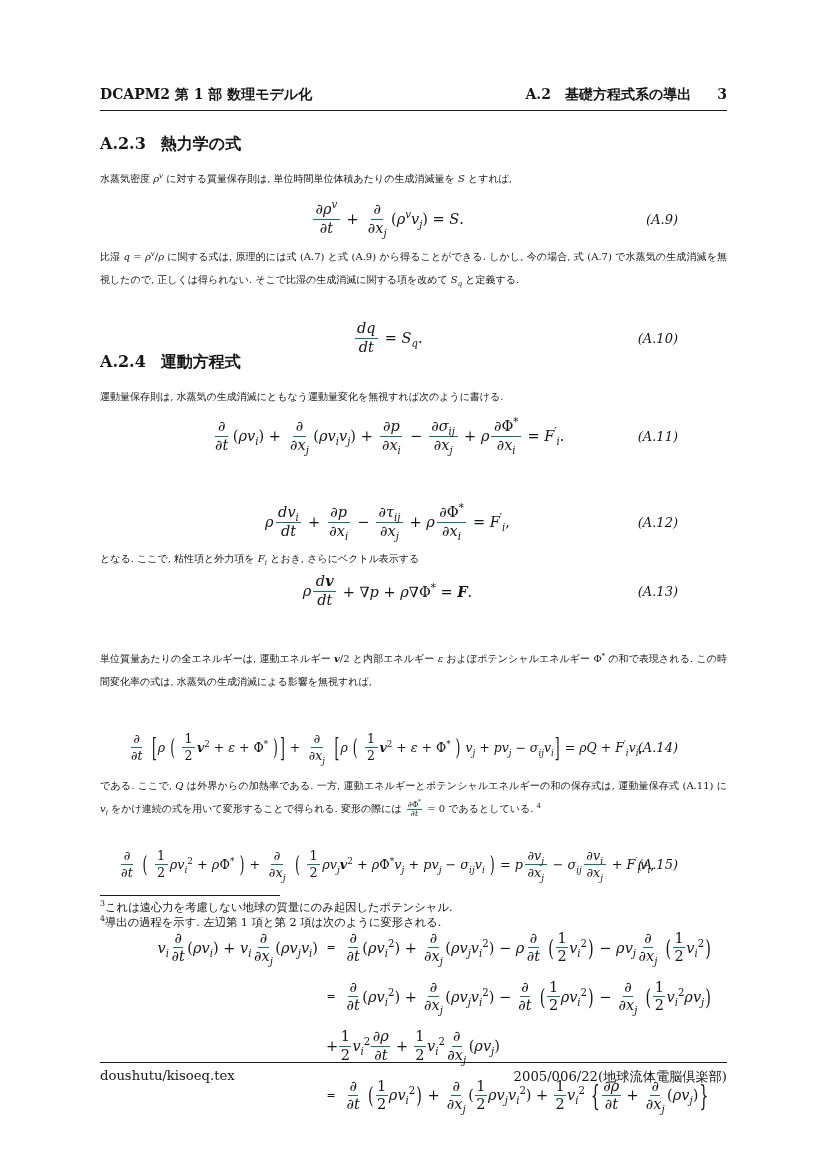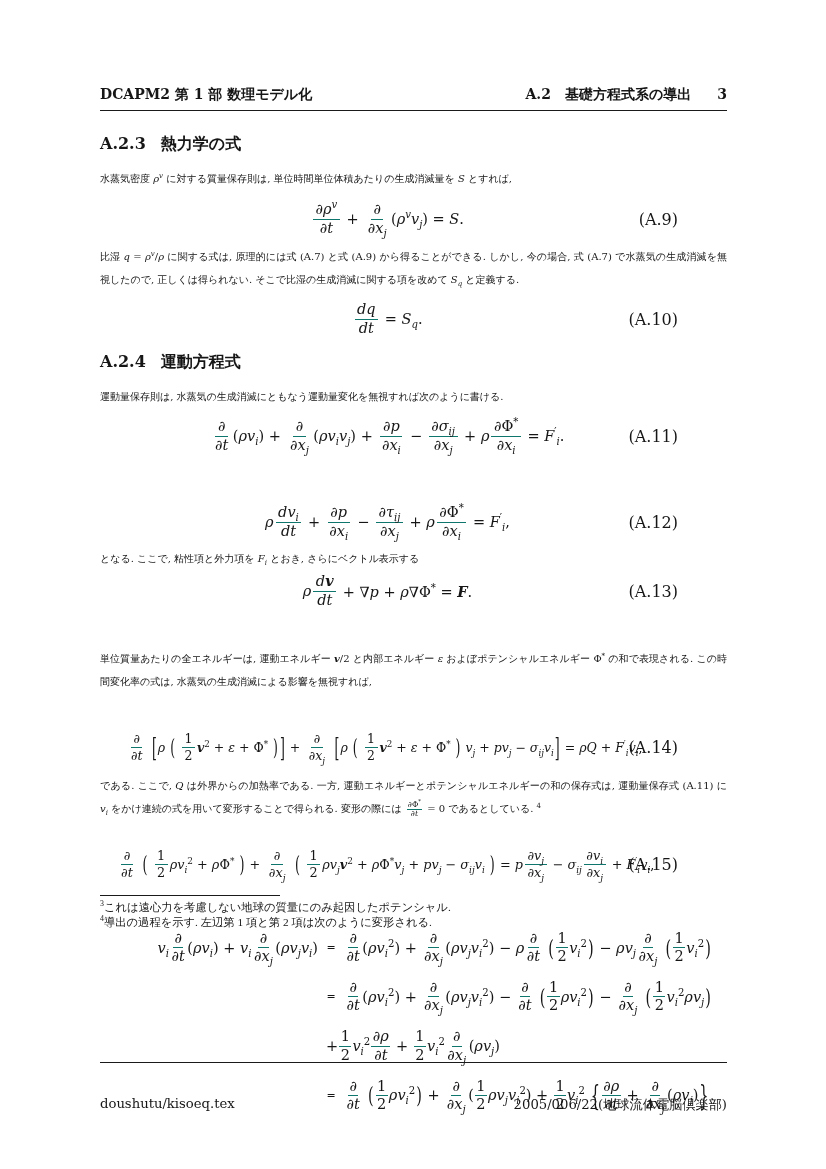--- a/index.html
+++ b/index.html
@@ -13,60 +13,60 @@
   .abs { position:absolute; left:100px; width:627px; }
 
   
   .hdr { top:86px; display:flex; justify-content:space-between; align-items:baseline;
          font-weight:bold; font-size:14px; }
   .hdr-r { display:flex; align-items:baseline; }
   .pgnum { margin-left:26px; }
   .rule { border-top:1.2px solid #1a1a1a; height:0; }
   .hdr-rule { top:110px; }
   .ftr-rule { top:1062px; border-top:1px solid #1a1a1a; }
-  .ftr { top:1068px; display:flex; justify-content:space-between; font-size:13.2px;margin-top:28px; }
+  .ftr { top:1068px; display:flex; justify-content:space-between; font-size:13.2px; }
 
   
   .sec { font-size:16px; font-weight:bold; display:flex; }
   .secnum { margin-right:15px; }
   .s1 { top:134px; } .s2 { top:352px; } .s3 { top:614px; }
 
   
   .para { font-size:10px; line-height:23.4px; text-align:justify; }
   .p1 { top:167px; } .p2 { top:245px; } .p3 { top:385px; } .p4 { top:456px; }
   .p5 { top:547px; } .p6 { top:647px; } .p7 { top:774px; }
 
   
   .eqrow { display:flex; justify-content:center; align-items:center; padding-right:52px; }
-  .e9  { top:194px; height:50px; } .e10 { top:296px; height:46px; }
+  .e9  { top:194px; height:50px; } .e10 { top:315px; height:46px; }
   .e11 { top:411px; height:50px; } .e12 { top:497px; height:50px; }
   .e13 { top:567px; height:48px; } .e14 { top:720px; height:54px; padding-right:58px; }
   .e15 { top:838px; height:52px; padding-right:56px; }
   .mexp { display:flex; align-items:center; font-size:14.5px; }
   .e14 .mexp { font-size:12.5px; } .e15 .mexp { font-size:12.8px; }
-  .eqlabel { position:absolute; right:49px; top:50%; transform:translateY(-50%); font-size:16px; }
+  .eqlabel { position:absolute; right:49px; top:50%; transform:translateY(-50%); font-size:13px;font-style:italic; }
 
   
   .mr { white-space:pre; }
   .mr.mi { white-space:normal; }
   .mb { font-weight:bold; font-style:italic; }
   sup, sub { font-size:70%; line-height:0; }
   .mf { display:inline-flex; flex-direction:column; align-items:center;
         vertical-align:middle; margin:0 2px; }
   .mf .n, .mf .d { line-height:1.22; padding:0 2.5px; }
   .mf .n { border-bottom:1px solid #0f766e; }
   .para .mf, .fnote .mf { font-size:0.78em; }
   .para .mf .n, .para .mf .d, .fnote .mf .n, .fnote .mf .d { line-height:1.1; padding:0 1px; }
   .bd { display:inline-block; margin:0 1px; }
   .bd.b1 { transform:scaleY(1.72); }
   .bd.b2 { transform:scaleY(2.05); }
 
   
   .fnrule { top:895px; width:180px; border-top:1px solid #1a1a1a; }
-  .fnote { font-size:11.3px; line-height:15px;font-family:Liberation Serif, serif; }
+  .fnote { font-size:11.3px; line-height:15px; }
   .fn3 { top:900px; } .fn4 { top:915px; }
 
   
   .deriv { top:930px; display:grid; grid-template-columns:218px 26px auto;
            font-size:11px; row-gap:14px; }
   .deriv .cell { display:flex; align-items:center; min-height:28px; }
   .deriv .lhs { justify-content:flex-end; }
   .deriv .sign { justify-content:center; }
   .deriv .neg { margin-left:-18px; }
   .deriv .mf { margin:0 1px; }

